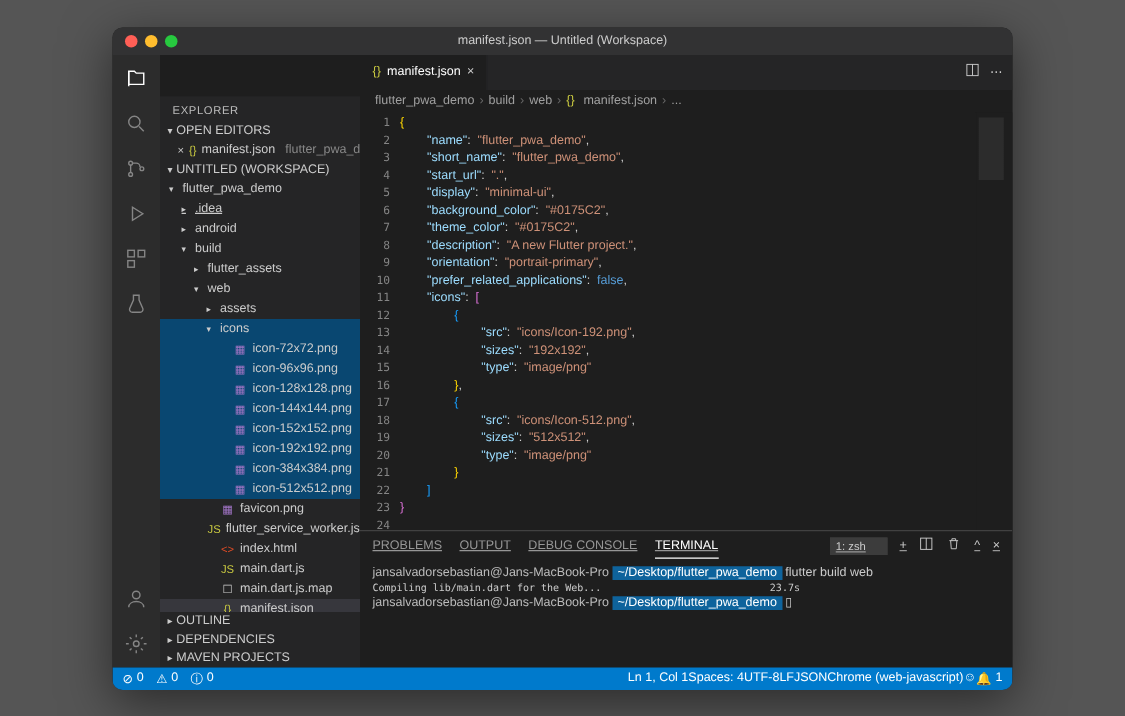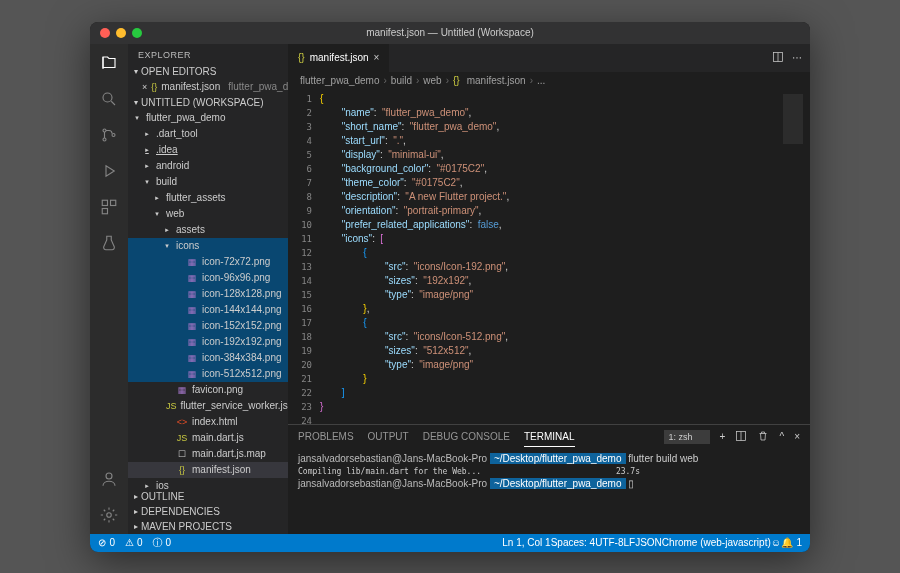--- a/index.html
+++ b/index.html
@@ -9,21 +9,21 @@
 .traffic { display:flex; gap:6px; padding-left:10px; }
 .tdot { width:10px; height:10px; border-radius:50%; }
 .tred{background:#ff5f56}.tyel{background:#ffbd2e}.tgrn{background:#27c93f}
 .title-txt { position:absolute; left:50%; transform:translateX(-50%); color:#ccc; font-size:10px; }
 .body { flex:1; display:flex; overflow:hidden; }
 .activitybar { width:38px; background:#2c2c2c; display:flex; flex-direction:column; align-items:center; padding-top:8px; gap:14px; }
 .act-icon { width:22px; height:22px; color:#858585; display:flex; align-items:center; justify-content:center; cursor:pointer; }
 .act-icon.active { color:#fff; }
 .act-icon svg { width:18px; height:18px; }
 .act-bottom { margin-top:auto; margin-bottom:8px; display:flex; flex-direction:column; gap:14px; align-items:center;}
-.sidebar { width:160px; background:#252526; display:flex; flex-direction:column; color:#ccc; overflow:hidden; }
+.sidebar { width:160px; background:#252526; display:flex; flex-direction:column; color:#ccc; overflow:hidden;margin-top:33px; }
 .sb-header { font-size:9px; color:#bbb; padding:6px 10px 4px; letter-spacing:0.5px; }
 .sb-section { font-size:9px; color:#ccc; padding:2px 6px; cursor:pointer; display:flex; align-items:center; gap:3px; }
 .sb-section .chev { font-size:8px; color:#ccc; }
 .tree { flex:1; overflow-y:auto; font-size:10px; }
 .tree-item { display:flex; align-items:center; gap:4px; padding:1px 4px 1px 0; height:16px; cursor:pointer; color:#ccc; white-space:nowrap; }
 .tree-item.sel { background:#094771; }
 .tree-item.selinactive { background:#37373d; }
 .tree-item .fi { width:12px; text-align:center; font-size:9px; }
 .tree-item .chev { width:10px; text-align:center; font-size:7px; color:#ccc; }.fi-json{color:#cbcb41}.fi-png{color:#a074c4}.fi-js{color:#cbcb41}.fi-html{color:#e44d26}
 .main { flex:1; display:flex; flex-direction:column; background:#1e1e1e; overflow:hidden; }
@@ -33,21 +33,21 @@
 .tab-actions { margin-left:auto; display:flex; align-items:center; gap:8px; padding-right:8px; color:#ccc; }
 .breadcrumb { height:18px; display:flex; align-items:center; padding:0 12px; gap:4px; color:#a0a0a0; font-size:9px; }
 .bc-sep { color:#666; }
 .editor { flex:1; display:flex; overflow:hidden; position:relative; background:#1e1e1e; }
 .gutter { width:32px; text-align:right; color:#858585; padding-right:8px; font-family:Menlo,monospace; font-size:9px; line-height:14px; padding-top:2px; }
 .code { flex:1; font-family:Menlo,monospace; font-size:9px; line-height:14px; color:#d4d4d4; padding-top:2px; white-space:pre; }
 .minimap { width:30px; background:#1e1e1e; border-left:1px solid #1e1e1e; position:relative; }
 .minimap-blob { position:absolute; top:4px; left:2px; width:20px; height:50px; background:linear-gradient(#3a3a3a 0 100%); opacity:0.5; }
 .tok-key{color:#9cdcfe}.tok-str{color:#ce9178}.tok-pun{color:#d4d4d4}.tok-bool{color:#569cd6}.tok-brace0{color:#ffd700}.tok-brace1{color:#da70d6}.tok-brace2{color:#179fff}
 .panel { height:110px; border-top:1px solid #414141; display:flex; flex-direction:column; background:#1e1e1e; }
-.panel-tabs { height:24px; display:flex; align-items:center; padding:0 10px; gap:14px; font-size:9px; color:#969696; }
+.panel-tabs { height:24px; display:flex; align-items:center; padding:0 10px; gap:14px; font-size:9px; color:#969696;text-decoration:underline; }
 .ptab { cursor:pointer; padding:4px 0; }
 .ptab.active { color:#fff; border-bottom:1px solid #fff; }
 .panel-right { margin-left:auto; display:flex; align-items:center; gap:10px; color:#ccc; }
 .term-select { font-size:9px; background:#3c3c3c; color:#ccc; border:1px solid #3c3c3c; padding:1px 16px 1px 4px;text-align:right; }
 .term { flex:1; font-family:Menlo,monospace; font-size:8px; line-height:12px; color:#ccc; padding:4px 10px; white-space:pre; overflow:hidden; }
 .term .prompt-path{ background:#0e639c; color:#fff; padding:0 4px; }
 .term .prompt-host{ color:#bbb; }
 .statusbar { height:18px; background:#007acc; display:flex; align-items:center; color:#fff; font-size:9px; padding:0 8px; gap:10px; }
 .sb-right { margin-left:auto; display:flex; align-items:center; }
 .sb-item { cursor:pointer; display:flex; align-items:center; gap:3px; }
@@ -136,24 +136,20 @@
         <span style="color:#888;margin-left:4px">flutter_pwa_de...</span>
       </div>
       <div class="sb-section">
           <span class="chev">▾</span>
           <span>UNTITLED (WORKSPACE)</span>
         </div>
       <div class="tree" id="tree">
           <div class="tree-item" style="padding-left: 4px;">
             <span class="chev">▾</span>
             <span>flutter_pwa_demo</span>
-          </div>
-          <div class="tree-item" style="padding-left: 14px;">
-            <span class="chev">▸</span>
-            <span>.dart_tool</span>
           </div>
           <div class="tree-item" style="padding-left: 14px; text-decoration: underline;">
             <span class="chev">▸</span>
             <span>.idea</span>
           </div>
           <div class="tree-item" style="padding-left: 14px;">
             <span class="chev">▸</span>
             <span>android</span>
           </div>
           <div class="tree-item" style="padding-left: 14px;">

